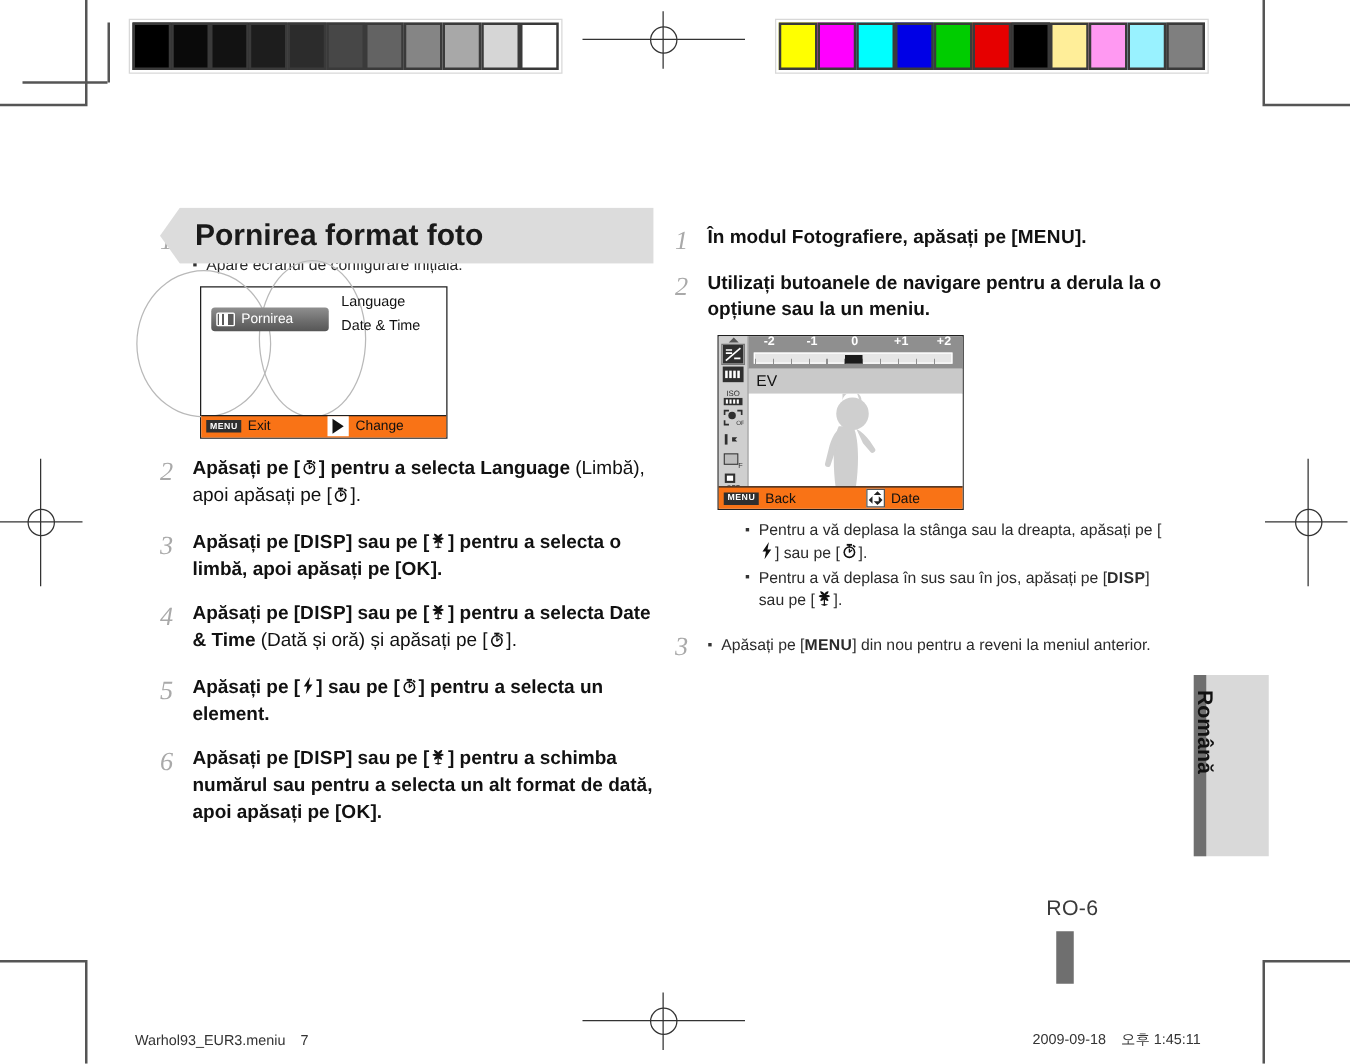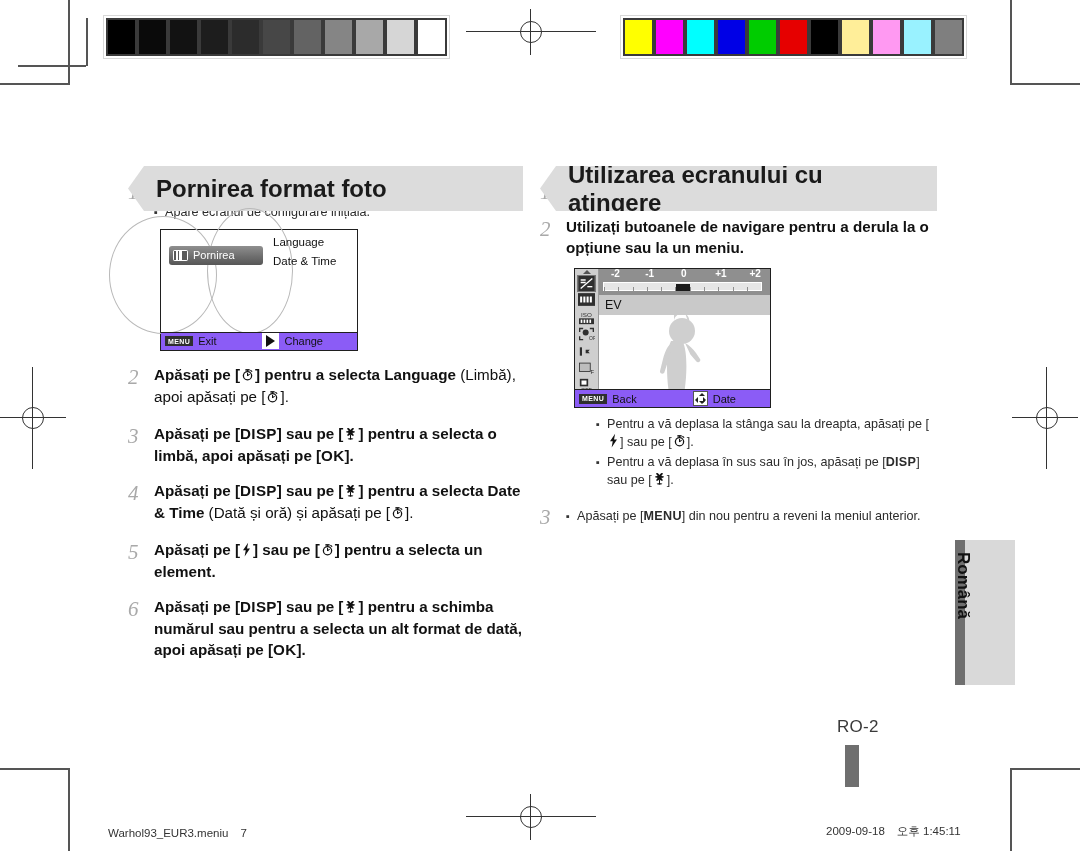--- a/index.html
+++ b/index.html
@@ -76,21 +76,21 @@
   
   .lcd {
     border:1.6px solid #1f1f1f; background:#fff;
     position:relative; font-size:11px; color:#111;
   }
   .lcd-left { width:198px; height:122px; margin:8px 0 0 32px; }
   .lcd-right{ width:197px; height:140px; margin:10px 0 0 34px; }
 
   .lcd-bottombar {
     position:absolute; left:0; right:0; bottom:0; height:18px;
-    background:#8b5cf6; display:flex; align-items:center; border-top:1.4px solid #1f1f1f;
+    background:#f97316; display:flex; align-items:center; border-top:1.4px solid #1f1f1f;
   }
   .menu-chip {
     background:#2f2f2f; color:#fff; font-size:7px; font-weight:bold; letter-spacing:.4px;
     padding:1.5px 3px; margin-left:4px; line-height:1;
   }
   .lcd-bottombar .lbl { font-size:11px; margin-left:5px; color:#111; }
   .lcd-bottombar .mid { margin-left:auto; display:flex; align-items:center; margin-right:34px; }
   .tri-box { background:#fff; padding:2px 4px; display:flex; align-items:center; }
 
   .menu-pill {
@@ -362,24 +362,20 @@
                   <path d="M11.2 13h1.6v8.4h-1.6z" fill="#111"></path>
                   <path d="M12 21.6c-2 0-3.6-.6-4.6-1.4 1.6-.5 3-.7 4.6-.7s3 .2 4.6.7c-1 .8-2.6 1.4-4.6 1.4z" fill="#111"></path>
                 </svg></span><span>] pentru a schimba numărul sau pentru a selecta un alt format de dată, apoi apăsați pe [</span><span class="key">OK</span><span>].</span></div>
           </div>
         </li>
       </ol>
   </div>
 
   <div class="col col-right">
 
-    <div class="chevron banner-right" style="width:397px;">
-      <h2>Utilizarea ecranului cu atingere</h2>
-      <span class="sq"></span>
-    </div>
 
     <ol class="steps" id="right-steps">
         <li class="step">
           <div class="num">1</div>
           <div class="body">
             <div class="txt"><span>În modul Fotografiere, apăsați pe [</span><span class="key">MENU</span><span>].</span></div>
           </div>
         </li>
         <li class="step">
           <div class="num">2</div>
@@ -510,21 +506,21 @@
       </ol>
   </div>
 
   <div class="lang-tab">
     <div class="spine"></div>
   </div>
   <div class="lang-label">
     <span>Română</span>
   </div>
 
-  <div class="page-num">RO-2</div>
+  <div class="page-num">RO-6</div>
   <div class="page-tick"></div>
 
   <div class="footer footer-left">
     <span>Warhol93_EUR3.meniu</span><span class="gap"></span><span>7</span>
   </div>
   <div class="footer footer-right">
     <span>2009-09-18</span><span class="gap"></span><span>오후</span>&nbsp;<span>1:45:11</span>
   </div>
 
 </div>

